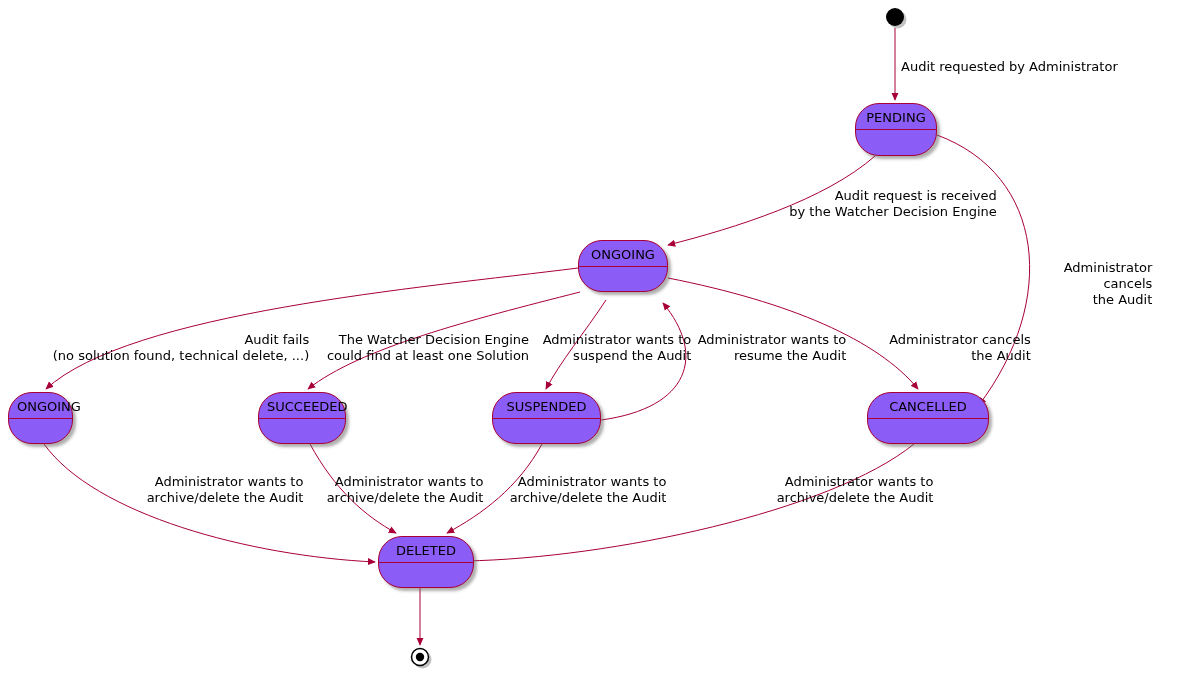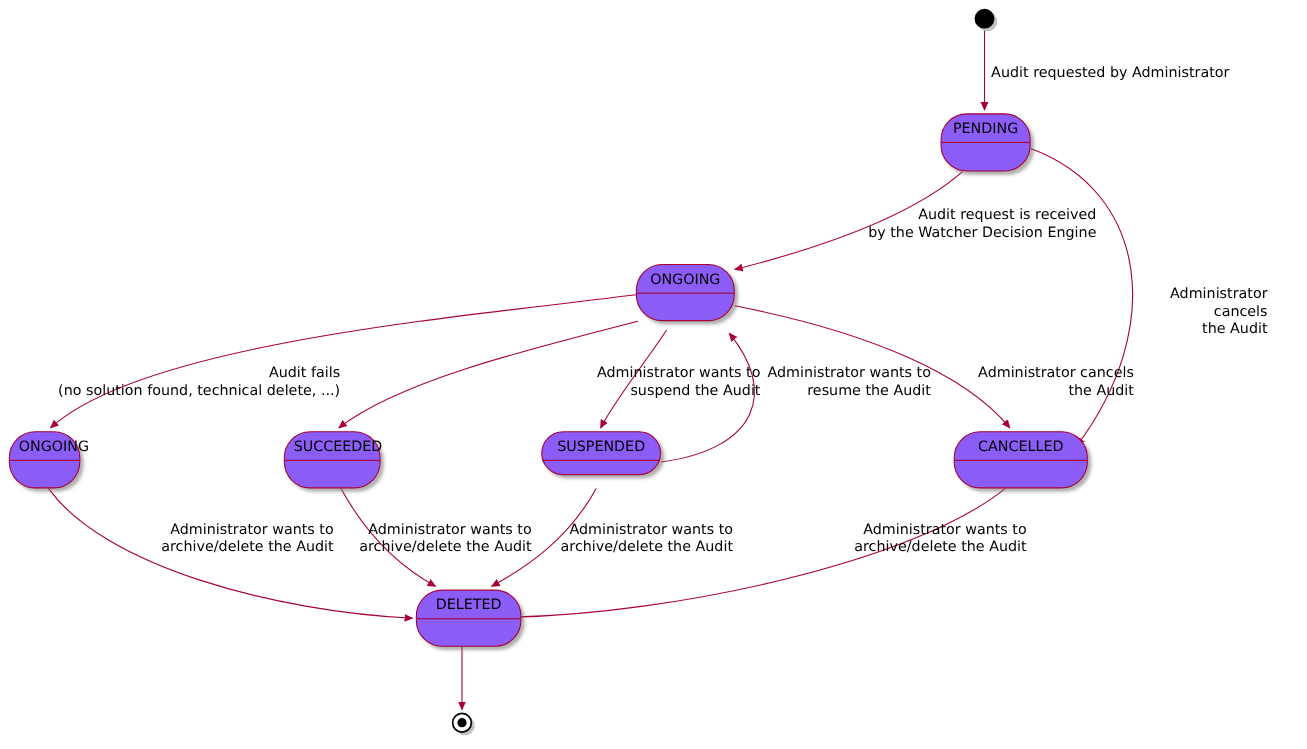--- a/index.html
+++ b/index.html
@@ -75,21 +75,21 @@
   </div>
 
   <div class="state" style="left:8px;top:392px;width:65px;height:52px">
     <div class="state-title">ONGOING</div>
   </div>
 
   <div class="state" style="left:258px;top:392px;width:88px;height:52px">
     <div class="state-title">SUCCEEDED</div>
   </div>
 
-  <div class="state" style="left:492px;top:392px;width:109px;height:40px">
+  <div class="state" style="left:492px;top:392px;width:109px;height:52px">
     <div class="state-title">SUSPENDED</div>
   </div>
 
   <div class="state" style="left:867px;top:392px;width:122px;height:52px">
     <div class="state-title">CANCELLED</div>
   </div>
 
   <div class="state" style="left:378px;top:536px;width:96px;height:52px">
     <div class="state-title">DELETED</div>
   </div>
@@ -98,20 +98,22 @@
 
   <div class="edge-label" style="left:893px;top:188px">Audit request is received
 by the Watcher Decision Engine</div>
 
   <div class="edge-label" style="left:1108px;top:260px">Administrator cancels
 the Audit</div>
 
   <div class="edge-label" style="left:181px;top:332px">Audit fails
 (no solution found, technical delete, ...)</div>
 
+  <div class="edge-label" style="left:428px;top:332px">The Watcher Decision Engine
+could find at least one Solution</div>
 
   <div class="edge-label" style="left:617px;top:332px">Administrator wants to
 suspend the Audit</div>
 
   <div class="edge-label" style="left:772px;top:332px">Administrator wants to
 resume the Audit</div>
 
   <div class="edge-label" style="left:960px;top:332px">Administrator cancels
 the Audit</div>
 

